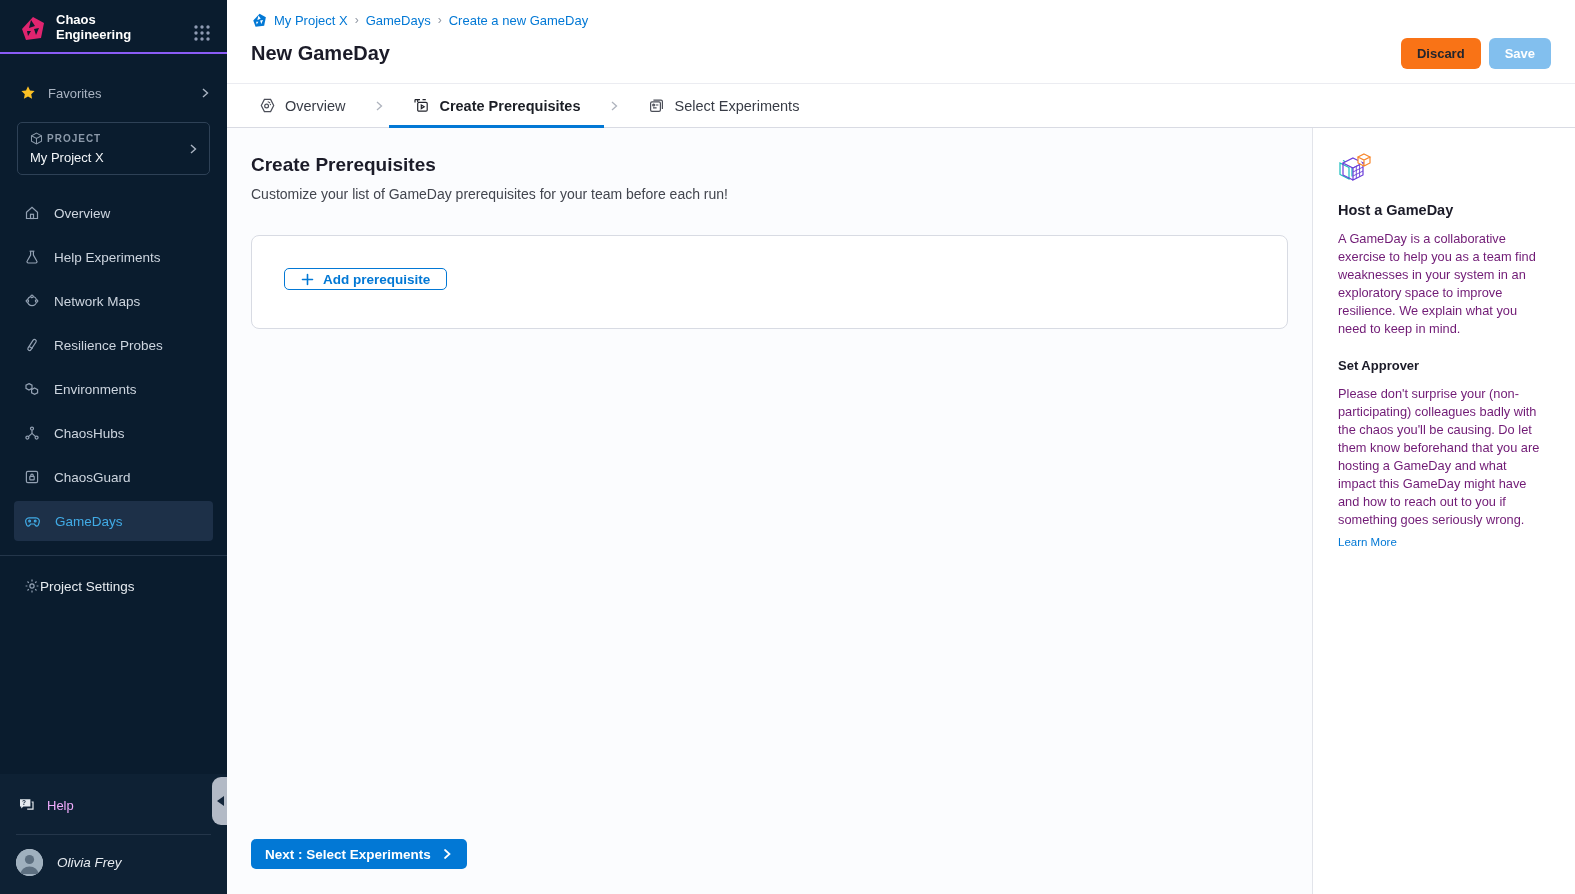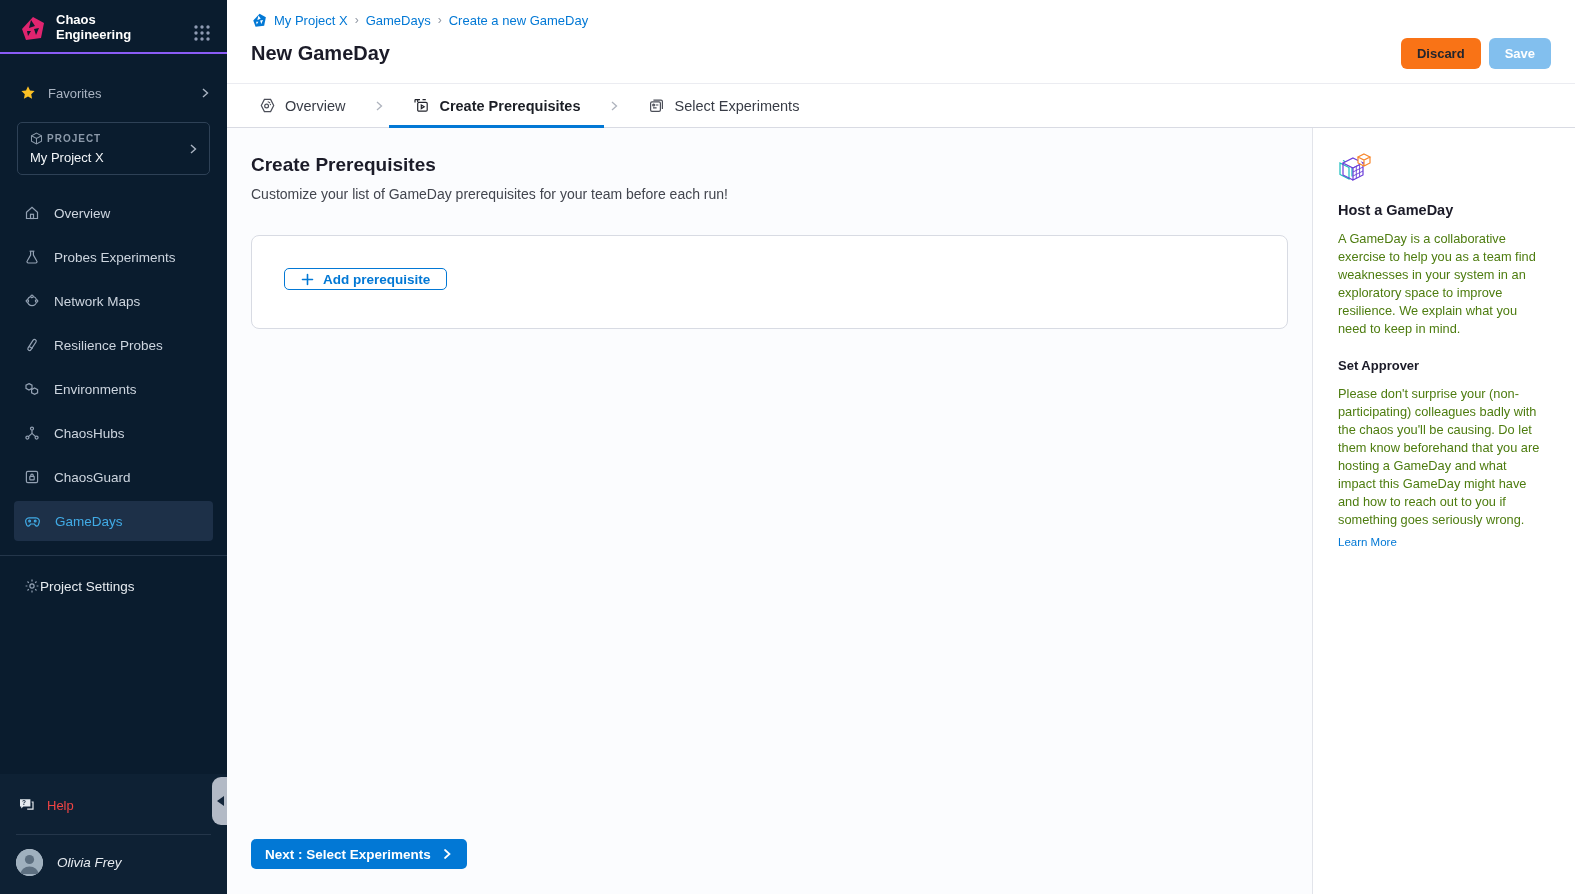--- a/index.html
+++ b/index.html
@@ -21,21 +21,21 @@
   .nav { margin-top:16px; }
   .nav-item { display:flex; align-items:center; height:44px; padding:0 16px 0 24px; cursor:pointer; }
   .nav-item .lbl { margin-left:14px; color:#cdd5df; font-size:13.5px; }
   .nav-item.active { height:40px; margin:2px 14px; padding:0 10px; background:#1d3048; border-radius:4px; }
   .nav-item.active .lbl { color:#41abe6; font-weight:400; }
   .side-divider { border-top:1px solid #24364a; margin:12px 0 0 0; }
   .settings-item { display:flex; align-items:center; height:44px; padding:0 16px 0 24px; margin-top:8px; cursor:pointer; }
   .settings-item .lbl { color:#e6ebf0; font-size:13.5px; }
   .side-bottom { margin-top:auto; background:#0e2134; padding-top:14px; }
   .help-row { display:flex; align-items:center; padding:0 16px 0 18px; height:34px; cursor:pointer; }
-  .help-row .lbl { margin-left:12px; color:#ef4444; font-size:13px; }
+  .help-row .lbl { margin-left:12px; color:#f0abfc; font-size:13px; }
   .bottom-divider { border-top:1px solid #24364a; margin:12px 16px 0 16px; }
   .user-row { display:flex; align-items:center; padding:14px 16px 18px 16px; cursor:pointer; }
   .avatar { width:27px; height:27px; border-radius:50%; background:#c8d2dc; overflow:hidden; display:flex; align-items:flex-end; justify-content:center; }
   .user-name { margin-left:14px; color:#e6ebf0; font-size:13.5px;font-style:italic; }
   .collapse-handle { position:absolute; left:212px; top:777px; width:16px; height:48px; background:#b3bac6; border-radius:9px 0 0 9px; display:flex; align-items:center; justify-content:center; cursor:pointer; }
   .collapse-handle .tri { width:0; height:0; border-top:5px solid transparent; border-bottom:5px solid transparent; border-right:7px solid #13253a; }
 
   
   .main-col { flex:1; display:flex; flex-direction:column; height:894px; }
   .page-header { background:#fff; padding:10px 24px 0 24px; border-bottom:1px solid #ebecf1; }
@@ -57,21 +57,21 @@
   .content-row { flex:1; display:flex; min-height:0; }
   .work-area { flex:1; position:relative; background:#fbfcfe; padding:26px 24px 0 24px; }
   .work-heading { font-size:19px; font-weight:700; color:#1b1b28; }
   .work-sub { margin-top:10px; font-size:14px; color:#42454e; }
   .prereq-card { margin-top:33px; background:#fff; border:1px solid #d8dbe3; border-radius:8px; height:94px; padding:32px; }
   .btn-add { display:inline-flex; align-items:center; gap:9px; background:#fff; border:1px solid #0278d5; color:#0278d5; border-radius:5px; height:22px; padding:0 16px; font-size:13.5px; font-weight:600; font-family:inherit; cursor:pointer; }
   .btn-next { position:absolute; left:24px; bottom:25px; display:inline-flex; align-items:center; gap:10px; background:#0278d5; color:#fff; border:none; border-radius:5px; height:30px; padding:0 14px; font-size:13.5px; font-weight:700; font-family:inherit; cursor:pointer; }
 
   .help-panel { width:263px; min-width:263px; background:#fff; border-left:1px solid #e2e4ea; padding:24px 28px 0 25px; }
   .help-title { margin-top:16px; font-size:14.5px; font-weight:700; color:#1b1b28; }
-  .help-para { margin-top:12px; font-size:12.8px; line-height:18px; color:#4d7c0f; }
+  .help-para { margin-top:12px; font-size:12.8px; line-height:18px; color:#701a75; }
   .help-sub { margin-top:20px; font-size:13px; font-weight:700; color:#1b1b28; }
   .learn-more { display:inline-block; margin-top:7px; font-size:11.5px; color:#0278d5; text-decoration:none; cursor:pointer; }
 
   svg { display:block; }
 </style>
 </head>
 <body>
 
 <div class="sidebar">
   <div class="brand">
@@ -146,21 +146,21 @@
       </span>
       <span class="lbl">Overview</span>
     </div>
     <div class="nav-item">
       <span>
         <svg width="16" height="16" viewBox="0 0 16 16" fill="none" stroke="#93a1b3" stroke-width="1.2">
           <path d="M6.6 2.2 V6.1 L3.2 12 A1.3 1.3 0 0 0 4.3 14 H11.7 A1.3 1.3 0 0 0 12.8 12 L9.4 6.1 V2.2"></path>
             <path d="M5.6 2.2 H10.4"></path>
         </svg>
       </span>
-      <span class="lbl">Probes Experiments</span>
+      <span class="lbl">Help Experiments</span>
     </div>
     <div class="nav-item">
       <span>
         <svg width="16" height="16" viewBox="0 0 16 16" fill="none" stroke="#93a1b3" stroke-width="1.2">
           <circle cx="8" cy="8" r="4.6"></circle>
             <circle cx="8" cy="3.4" r="1.2" fill="#0a1c2e"></circle>
             <circle cx="12.6" cy="8" r="1.2" fill="#0a1c2e"></circle>
             <circle cx="3.4" cy="8" r="1.2" fill="#0a1c2e"></circle>
         </svg>
       </span>

